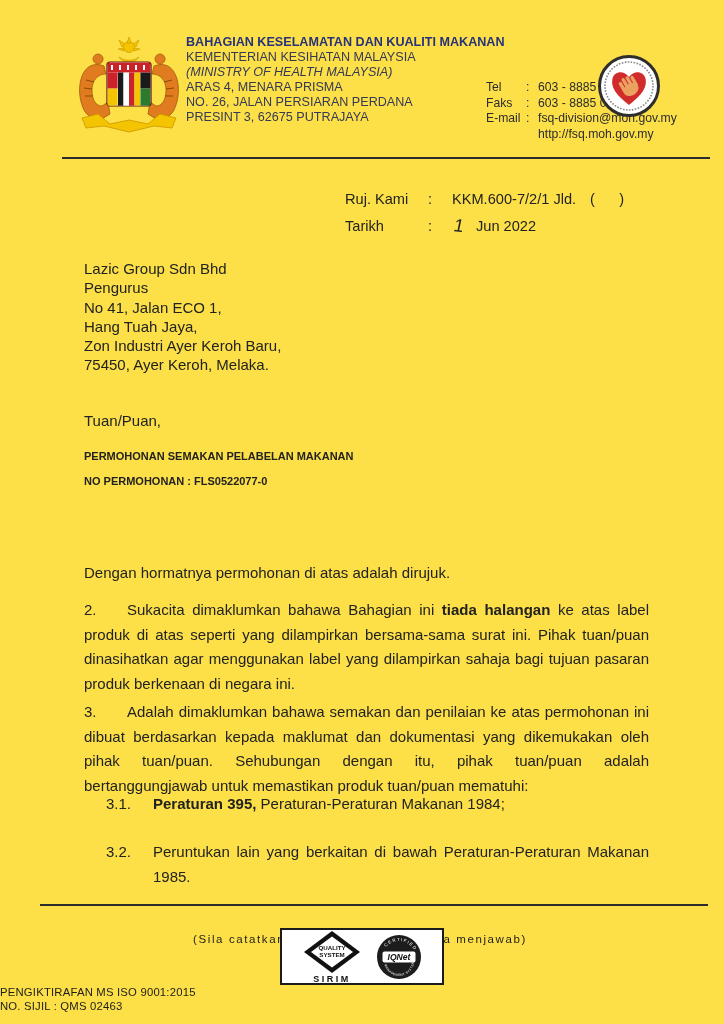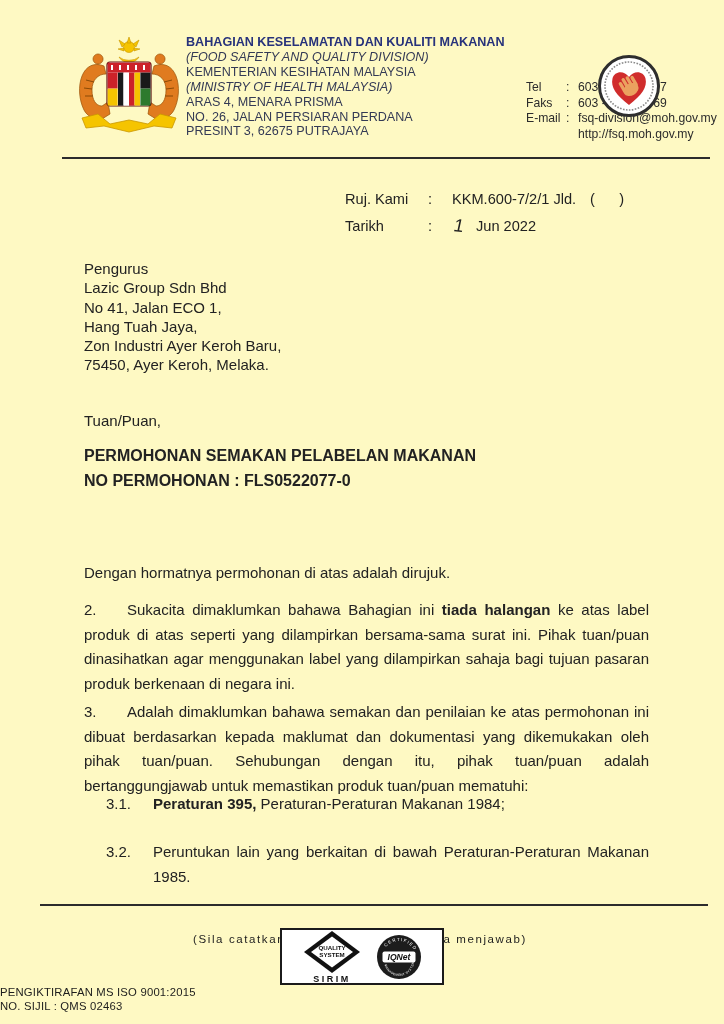--- a/index.html
+++ b/index.html
@@ -1,43 +1,43 @@
 <!DOCTYPE html>
 <html><head>
 <meta charset="utf-8">
 <style>
   html,body{margin:0;padding:0;background:#ffffff;}
-  .page{position:relative;width:724px;height:1024px;background:#fef9c3;
+  .page{position:relative;width:724px;height:1024px;background:#fde047;
         font-family:"Liberation Sans",sans-serif;color:#222;overflow:hidden;}
   .abs{position:absolute;}
 
   
   .hdr-text{left:186px;top:35px;font-size:12.6px;line-height:14.9px;color:#343a55;}
   .hdr-division{color:#27327b;font-weight:bold;}
   .hdr-italic{font-style:italic;}
-  .contact{left:486px;top:80px;font-size:12.2px;line-height:15.6px;color:#2c2c2c;margin-left:40px;}
+  .contact{left:486px;top:80px;font-size:12.2px;line-height:15.6px;color:#2c2c2c;}
   .crow{display:flex;}
   .clabel{width:40px;}
   .ccolon{width:12px;}
   .rule{background:#2c2c2c;height:2px;}
   .rule-top{left:62px;top:157px;width:648px;}
   .rule-bottom{left:40px;top:904px;width:668px;}
 
   
   .ref{font-size:14.6px;color:#222;}
   .ref-row{display:flex;}
   .ref-label{width:83px;}
   .ref-colon{width:24px;}
   .hand-day{display:inline-block;width:24px;font-size:18px;font-weight:500;
             transform:rotate(6deg) skewX(-6deg);transform-origin:bottom left;line-height:14px;}
 
   
   .recipient{left:84px;top:259px;font-size:15px;line-height:19.3px;}
   .salutation{left:84px;top:412px;font-size:15px;}
-  .subject{left:84px;top:444px;width:565px;font-size:16px;font-weight:bold;line-height:24.5px;}
+  .subject{left:84px;top:444px;width:565px;font-size:11px;font-weight:bold;line-height:24.5px;}
   .subject .just{text-align:justify;}
   .body-par{left:84px;width:565px;font-size:15px;line-height:24.5px;}
   .just{text-align:justify;}
   .pnum{display:inline-block;width:43px;}
   .subitem{left:106px;width:543px;display:flex;font-size:15px;line-height:24.5px;}
   .subnum{width:47px;flex:none;}
   .subtext{flex:1;}
   p{margin:0;}
 
   
@@ -91,21 +91,20 @@
       <rect x="66.4" y="52.6" width="10" height="17" fill="#2d7a2d"></rect>
     </g>
 
     <g fill="#f5c400" stroke="#c99700" stroke-width="0.8">
       <path d="M8,82 L24,78 L36,88 L55,84 L74,88 L86,78 L102,82 L98,92 L80,90 L55,96 L30,90 L12,92 Z"></path>
     </g>
   </svg>
 
   <div class="abs hdr-text">
     <div class="hdr-division">BAHAGIAN KESELAMATAN DAN KUALITI MAKANAN</div>
-    <div class="hdr-italic">(FOOD SAFETY AND QUALITY DIVISION)</div>
     <div>KEMENTERIAN KESIHATAN MALAYSIA</div>
     <div class="hdr-italic">(MINISTRY OF HEALTH MALAYSIA)</div>
     <div>ARAS 4, MENARA PRISMA</div>
     <div>NO. 26, JALAN PERSIARAN PERDANA</div>
     <div>PRESINT 3, 62675 PUTRAJAYA</div>
   </div>
 
   <div class="abs contact">
     <div class="crow">
       <span class="clabel">Tel</span>
@@ -152,22 +151,22 @@
   <span class="abs ref" style="left:590px;top:191px;white-space:pre">(      )</span>
 
   <div class="abs ref ref-row" style="left:345px;top:218px">
     <span class="ref-label">Tarikh</span>
     <span class="ref-colon">:</span>
     <span class="hand-day">1</span>
     <span>Jun 2022</span>
   </div>
 
   <div class="abs recipient">
+    <div>Lazic Group Sdn Bhd</div>
     <div>Pengurus</div>
-    <div>Lazic Group Sdn Bhd</div>
     <div>No 41, Jalan ECO 1,</div>
     <div>Hang Tuah Jaya,</div>
     <div>Zon Industri Ayer Keroh Baru,</div>
     <div>75450, Ayer Keroh, Melaka.</div>
   </div>
 
   <div class="abs salutation">Tuan/Puan,</div>
 
   <div class="abs subject">
     <div>PERMOHONAN SEMAKAN PELABELAN MAKANAN</div>

